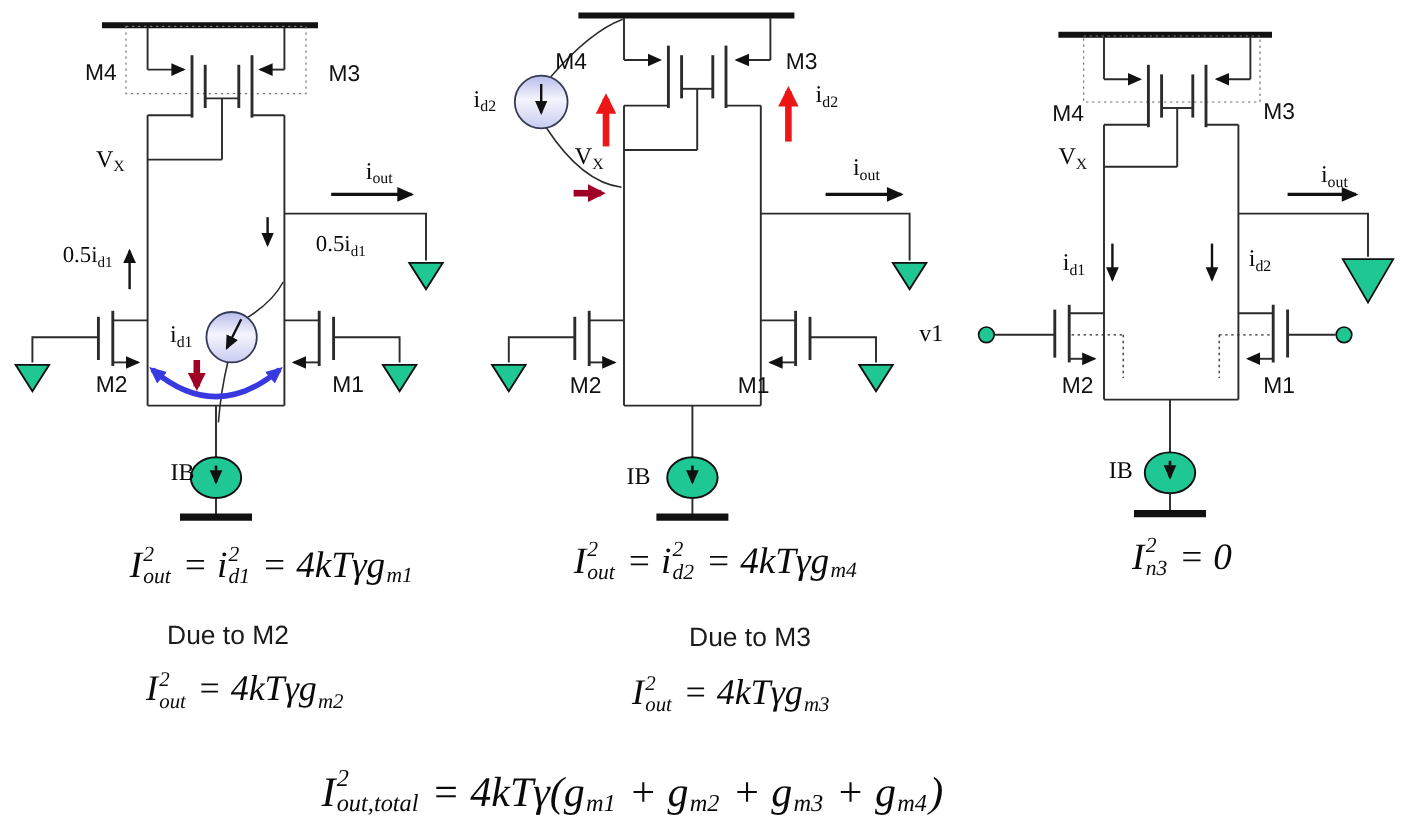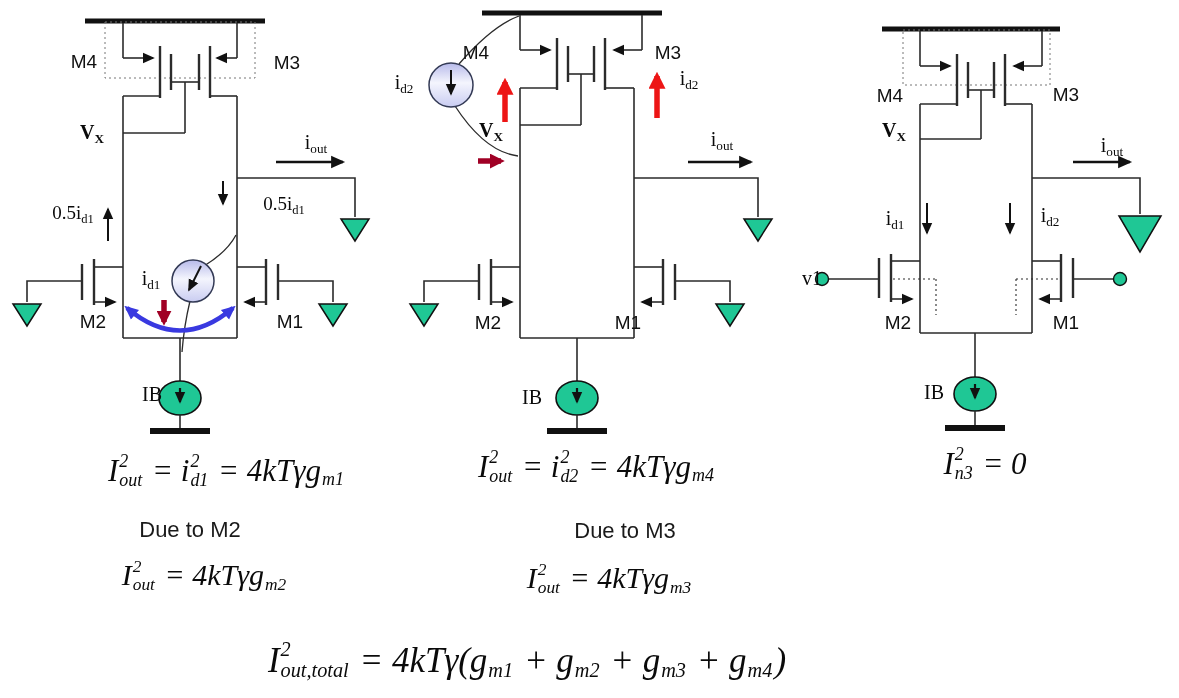--- a/index.html
+++ b/index.html
@@ -4,21 +4,21 @@
 <style>
   html,body{margin:0;padding:0;background:#fff;}
   #stage{position:relative;width:1179px;height:698px;background:#fff;overflow:hidden;
          font-family:"Liberation Serif",serif;}
   svg.art{position:absolute;left:0;top:0;}
   .lbl{position:absolute;transform:translate(-50%,-50%);font:20px "Liberation Serif",serif;
        color:#0a0a0a;white-space:nowrap;line-height:1;}
   .lbl sub{font-size:66%;vertical-align:-0.3em;}
   .sans{font-family:"Liberation Sans",sans-serif;font-size:19px;color:#111;}
   .small{font-size:19px;}
-  .bold{font-weight:700;}
+  .bold{font-weight:400;}
   .math{position:absolute;transform:translate(-50%,-50%);font-family:"Liberation Serif",serif;
         font-style:italic;color:#0a0a0a;display:flex;align-items:center;white-space:pre;line-height:1;}
   .seg{display:inline-flex;align-items:center;}
   .ss{display:inline-flex;flex-direction:column;justify-content:center;font-size:58%;
       line-height:1.05;margin:0 2px 0 1px;}
   .ssu,.ssd{min-height:1em;display:block;}
   .due{position:absolute;transform:translate(-50%,-50%);font-family:"Liberation Sans",sans-serif;
        font-size:22px;color:#1a1a1a;white-space:nowrap;text-align:center;}
 </style>
 </head>
@@ -252,21 +252,21 @@
 <span class="lbl sans" style="left:488px;top:322px">M2</span>
 <span class="lbl sans" style="left:628px;top:322px">M1</span>
 <span class="lbl" style="left:532px;top:397px">IB</span>
 
 <span class="lbl sans" style="left:890px;top:95px">M4</span>
 <span class="lbl sans" style="left:1066px;top:94px">M3</span>
 <span class="lbl bold" style="left:894px;top:132px"><span>V</span><sub>X</sub></span>
 <span class="lbl" style="left:1112px;top:147px"><span>i</span><sub>out</sub></span>
 <span class="lbl" style="left:895px;top:220px"><span>i</span><sub>d1</sub></span>
 <span class="lbl" style="left:1050px;top:217px"><span>i</span><sub>d2</sub></span>
-<span class="lbl" style="left:812px;top:278px">v1</span>
+<span class="lbl" style="left:776px;top:278px">v1</span>
 <span class="lbl" style="left:1196px;top:281px">v2</span>
 <span class="lbl sans" style="left:898px;top:322px">M2</span>
 <span class="lbl sans" style="left:1066px;top:322px">M1</span>
 <span class="lbl" style="left:934px;top:392px">IB</span>
 
 <div class="math" style="left:227px;top:471px;font-size:31px"><span class="seg"><span class="mb">I</span><span class="ss"><span class="ssu">2</span><span class="ssd">out</span></span></span><span class="seg"><span class="mb"> = </span></span><span class="seg"><span class="mb">i</span><span class="ss"><span class="ssu">2</span><span class="ssd">d1</span></span></span><span class="seg"><span class="mb"> = </span></span><span class="seg"><span class="mb">4kTγ</span></span><span class="seg"><span class="mb">g</span><span class="ss"><span class="ssu"></span><span class="ssd">m1</span></span></span></div>
 <div class="math" style="left:597px;top:467px;font-size:31px"><span class="seg"><span class="mb">I</span><span class="ss"><span class="ssu">2</span><span class="ssd">out</span></span></span><span class="seg"><span class="mb"> = </span></span><span class="seg"><span class="mb">i</span><span class="ss"><span class="ssu">2</span><span class="ssd">d2</span></span></span><span class="seg"><span class="mb"> = </span></span><span class="seg"><span class="mb">4kTγ</span></span><span class="seg"><span class="mb">g</span><span class="ss"><span class="ssu"></span><span class="ssd">m4</span></span></span></div>
 <div class="math" style="left:985px;top:464px;font-size:31px"><span class="seg"><span class="mb">I</span><span class="ss"><span class="ssu">2</span><span class="ssd">n3</span></span></span><span class="seg"><span class="mb"> = </span></span><span class="seg"><span class="mb">0</span></span></div>
 
 <div class="due" style="left:190px;top:530px">Due to M2</div>

